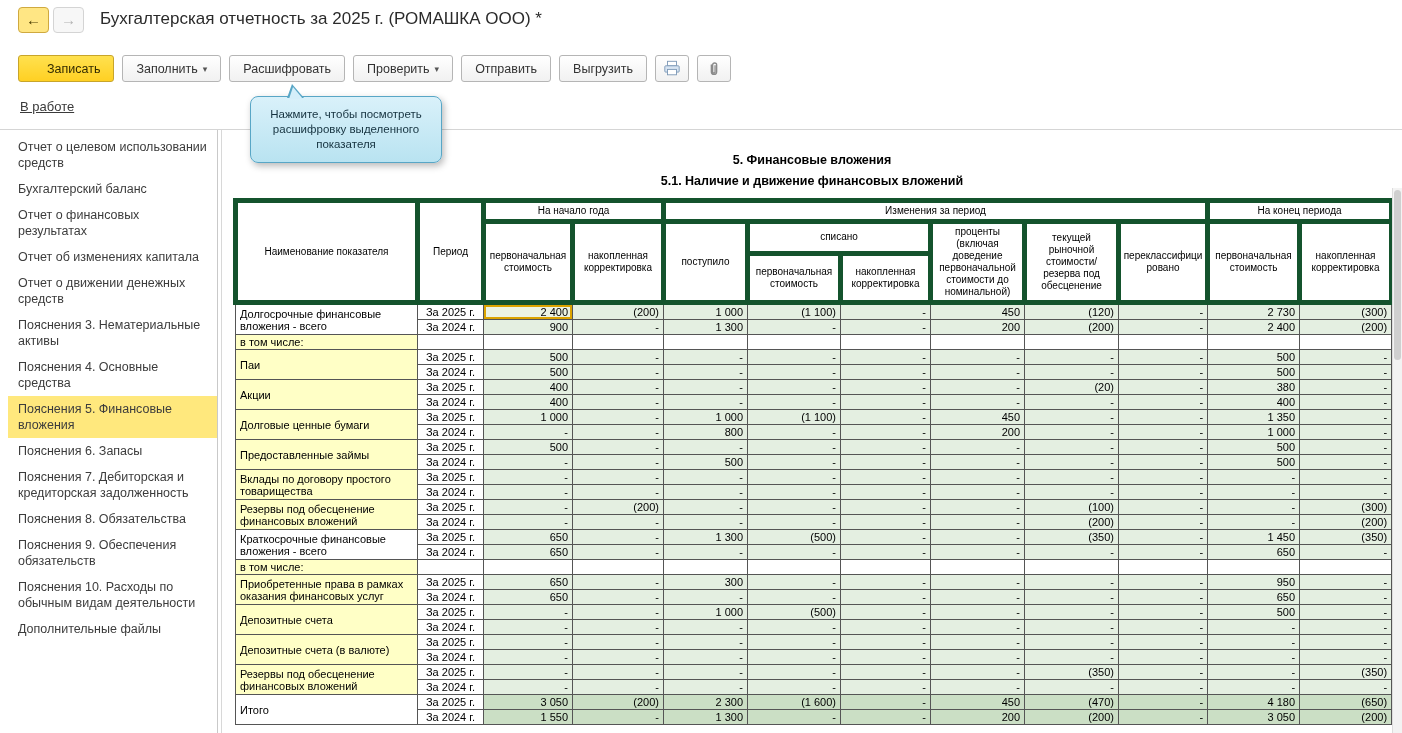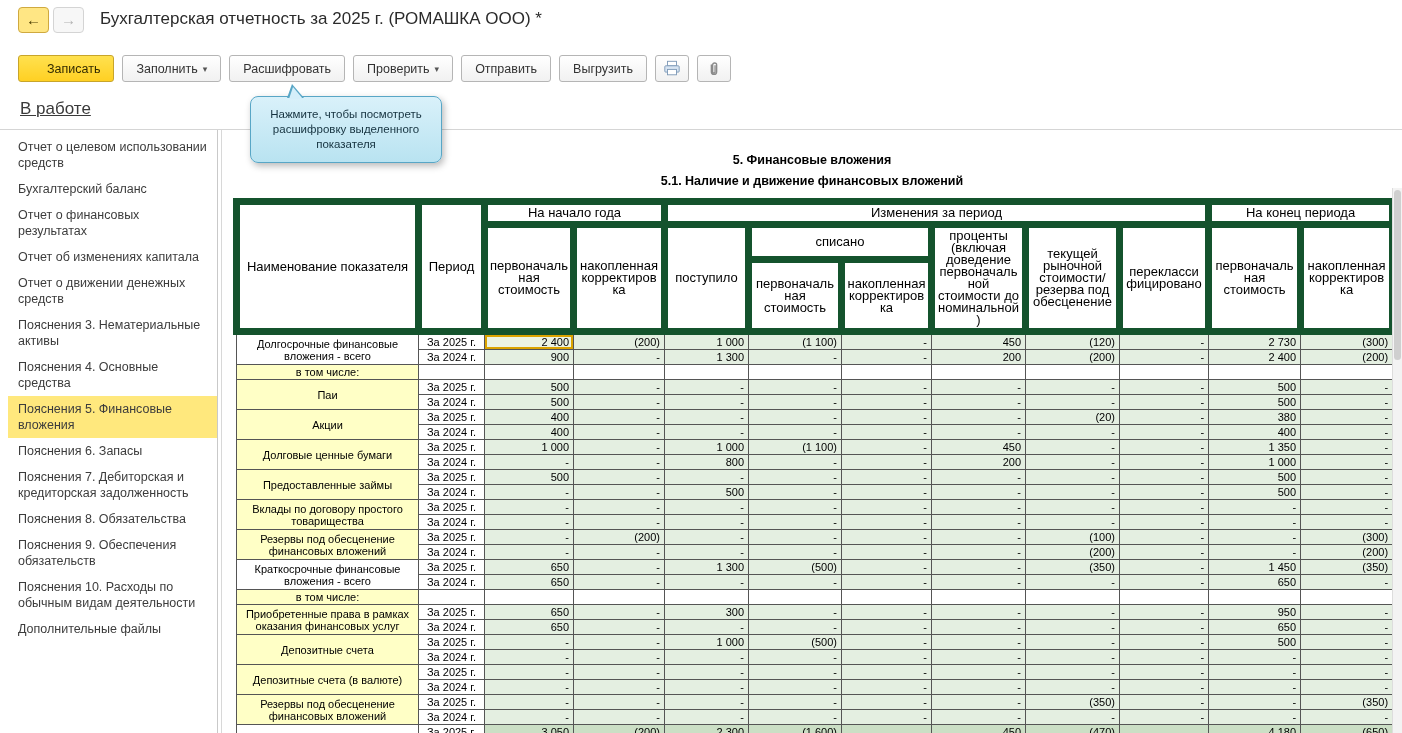--- a/index.html
+++ b/index.html
@@ -12,39 +12,39 @@
   .win-title{position:absolute;left:100px;top:9px;font-size:17px;color:#2b2b2b;white-space:nowrap;}
 
   
   .toolbar{position:absolute;top:55px;left:18px;display:flex;gap:8px;align-items:center;}
   .btn{height:27px;padding:0 13px;background:linear-gradient(#ffffff,#f1f1f1);border:1px solid #b5b5b5;border-radius:3px;font-size:12.5px;color:#333;cursor:pointer;font-family:"Liberation Sans",sans-serif;display:flex;align-items:center;gap:5px;}
   .btn-primary{background:linear-gradient(#ffe14f,#ffd023);border-color:#c8a52a;color:#332b00;padding-left:28px;}
   .btn .caret{font-size:9px;color:#555;}
   .btn-icon{width:34px;justify-content:center;padding:0;}
 
   
-  .status-link{position:absolute;top:99px;left:20px;font-size:17px;color:#3a3a3a;text-decoration:underline;cursor:pointer;}
+  .status-link{position:absolute;top:99px;left:20px;font-size:13px;color:#3a3a3a;text-decoration:underline;cursor:pointer;}
   .sep{position:absolute;top:129px;left:0;right:0;height:1px;background:#d5d5d5;}
 
   
   .sidebar{position:absolute;left:0;top:130px;width:217px;bottom:0;border-right:1px solid #c9c9c9;overflow:hidden;background:#fff;}
   .sidebar ul{list-style:none;margin:4px 0 0 0;padding:0 0 0 8px;}
   .side-item{padding:5px 10px;font-size:12.5px;line-height:16px;color:#3c3c3c;cursor:pointer;}
   .side-item.selected{background:#ffe87d;}
 
   
   .main{position:absolute;left:221px;top:130px;right:0;bottom:0;border-left:1px solid #d8d8d8;overflow:hidden;}
   .report-title{text-align:center;font-weight:bold;font-size:12.5px;color:#000;margin-top:23px;}
   .report-title.second{margin-top:7px;}
 
   
   table.report{border-collapse:collapse;table-layout:fixed;margin:10px 0 0 11px;width:1156px;}
-  table.report th{border:7px solid #14532d;background:#fff;font-weight:normal;font-size:13px;line-height:12px;text-align:center;vertical-align:middle;padding:2px 2px;color:#000;word-wrap:break-word;overflow-wrap:anywhere;}
+  table.report th{border:5px solid #14532d;background:#fff;font-weight:normal;font-size:10px;line-height:12px;text-align:center;vertical-align:middle;padding:2px 2px;color:#000;word-wrap:break-word;overflow-wrap:anywhere;}
   table.report td{border:1px solid #555;font-size:11px;line-height:12px;padding:1px 4px;vertical-align:middle;color:#000;word-wrap:break-word;}
-  td.name-cell{text-align:center;background:#fff;}
+  td.name-cell{text-align:left;background:#fff;}
   td.sub-name{background:#ffffc6;}
   td.indent{padding-left:10px;}
   td.group-cell{background:#ffffc6;font-size:10.5px;line-height:11px;}
   td.blank-cell{background:#fff;}
   td.period-cell{background:#fff;text-align:center;white-space:nowrap;}
   td.num-cell{background:#e4efe1;text-align:right;white-space:nowrap;}
   tr.total-row td.num-cell{background:#cbdfc5;}
   td.num-cell.selected{box-shadow:inset 0 0 0 2px #dca400;background:#ecf4e3;}
 
   

